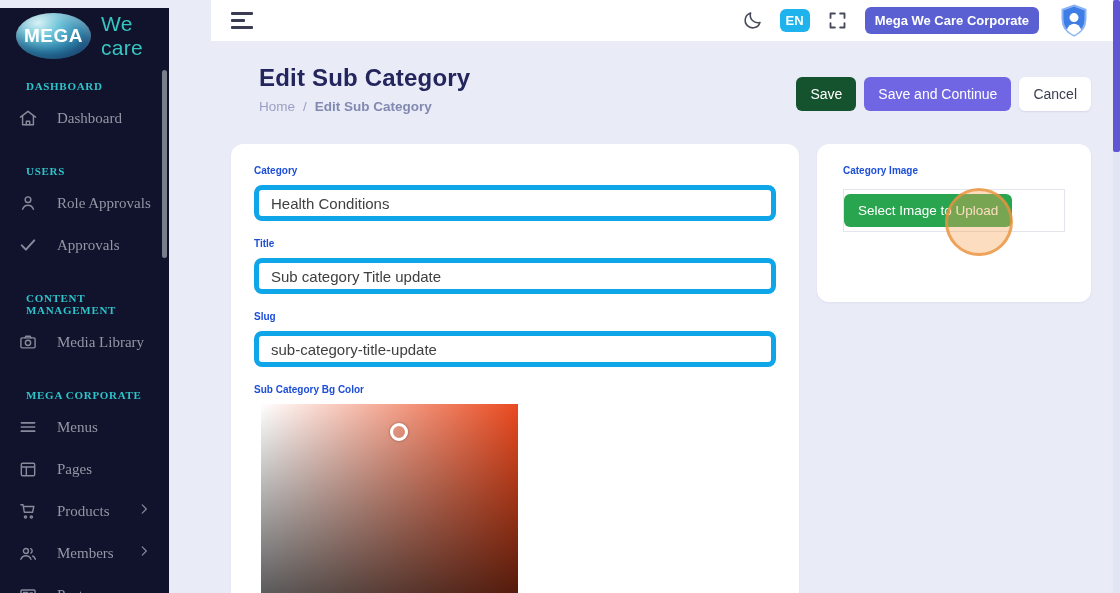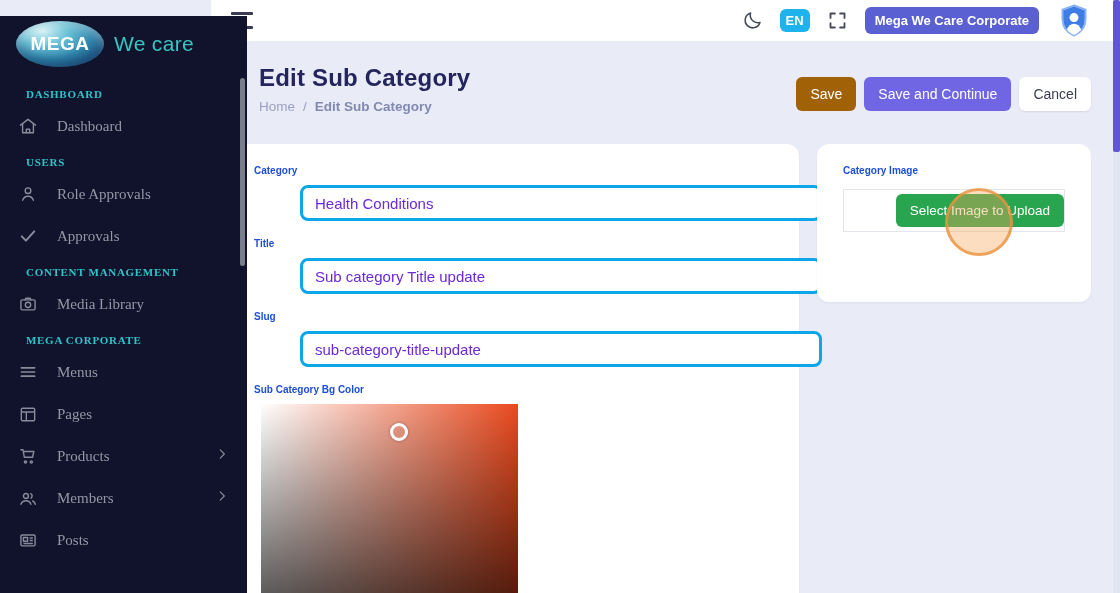--- a/index.html
+++ b/index.html
@@ -1,32 +1,32 @@
 <!DOCTYPE html>
 <html><head>
 <meta charset="utf-8">
 <style>
   html,body{margin:0;padding:0;}
   body{
     width:1120px;height:593px;overflow:hidden;position:relative;
     font-family:"Liberation Sans", sans-serif;background:#e9ebf7;
   }
   
-  .sidebar{position:absolute;left:0;top:16px;bottom:0;width:247px;background:#10132b;z-index:5;}
+  .sidebar{position:absolute;left:0;top:8px;bottom:0;width:169px;background:#10132b;z-index:5;}
   .logo-row{height:56px;display:flex;align-items:center;padding-left:16px;gap:10px;}
   .logo-oval{
     width:88px;height:46px;border-radius:50%;
     background:radial-gradient(ellipse at 30% 22%, #d6f1f5 0%, #6cc3d8 28%, #2f86ad 58%, #173c72 100%);
     display:flex;align-items:center;justify-content:center;
     color:#fff;font-weight:800;font-size:19px;letter-spacing:.5px;
     box-shadow:inset 0 -6px 12px rgba(0,20,60,.35), inset 0 5px 8px rgba(255,255,255,.35);
   }
   .logo-tagline{color:#36c6c2;font-size:21px;font-weight:500;letter-spacing:.3px;}
   .nav{padding-top:14px;font-family:Liberation Serif, serif;}
-  .nav-section{margin-top:9px;}
+  .nav-section{margin-top:26px;}
   .nav-section:first-child{margin-top:2px;}
   .nav-label{color:#2fc3ca;font-size:11px;font-weight:700;letter-spacing:.7px;margin:0 0 5px 26px;}
   .nav-item{display:flex;align-items:center;height:42px;padding:0 18px;gap:19px;color:#9397a6;font-size:15px;cursor:pointer;}
   .nav-item svg{width:20px;height:20px;flex:0 0 20px;color:#878b9c;}
   .nav-item .chevron{margin-left:auto;}
   .nav-item .chevron svg{width:14px;height:14px;flex:0 0 14px;}
   .sidebar-scrollthumb{position:absolute;top:62px;right:2px;width:5px;height:188px;background:#7a7e8b;border-radius:3px;}
   
   .topbar{position:absolute;left:211px;top:0;right:0;height:41px;background:#ffffff;display:flex;align-items:center;padding:0 28px 0 20px;box-sizing:border-box;z-index:4;}
   .hamburger{width:22px;display:flex;flex-direction:column;gap:4px;cursor:pointer;}
@@ -39,44 +39,44 @@
   .workspace-btn{background:#5a60d2;color:#fff;font-weight:700;font-size:13px;padding:6px 10px;border-radius:6px;border:none;cursor:pointer;font-family:inherit;}
   .avatar{width:36px;height:36px;cursor:pointer;}
   
   .content{position:absolute;left:211px;top:56px;right:0;bottom:0;padding:0 29px 0 20px;box-sizing:border-box;}
   .page-head{display:flex;justify-content:space-between;align-items:center;margin-top:8px;margin-left:28px;}
   .page-title{font-size:24px;font-weight:700;color:#23255c;margin:0;letter-spacing:.2px;}
   .breadcrumb{margin-top:7px;font-size:13.5px;color:#9aa0c2;display:flex;gap:8px;align-items:center;}
   .crumb-current{color:#8289b1;font-weight:600;}
   .actions{display:flex;gap:8px;margin-top:10px;}
   .btn{height:34px;padding:0 14px;border-radius:6px;font-size:14px;border:none;cursor:pointer;font-family:inherit;}
-  .btn-save{background:#a16207;color:#fff;}
+  .btn-save{background:#14532d;color:#fff;}
   .btn-continue{background:#7065e2;color:#fff;}
   .btn-cancel{background:#fff;color:#3c3e52;box-shadow:0 1px 2px rgba(40,40,90,.10);}
   
   .card{background:#fff;border-radius:12px;box-shadow:0 1px 3px rgba(40,40,90,.05);}
   .card-left{position:absolute;left:20px;top:88px;width:568px;height:620px;padding:21px 23px;box-sizing:border-box;}
   .card-right{position:absolute;left:606px;top:88px;width:274px;height:158px;padding:21px 26px;box-sizing:border-box;}
   .field-label{font-size:10px;font-weight:600;color:#1d4ed8;margin:0 0 9px;}
   .text-input{
-    display:block;width:100%;box-sizing:border-box;height:36px;border:3px solid #0ea5e9;border-radius:8px;
-    padding:0 12px;font-size:15px;color:#6d28d9;margin-bottom:17px;background:#fff;font-family:inherit;outline:none;margin-left:46px;
+    display:block;width:100%;box-sizing:border-box;height:36px;border:5px solid #0ea5e9;border-radius:8px;
+    padding:0 12px;font-size:15px;color:#404040;margin-bottom:17px;background:#fff;font-family:inherit;outline:none;
   }
   .color-picker{
     position:relative;margin-top:9px;margin-left:7px;width:257px;height:260px;cursor:crosshair;
     background:
       linear-gradient(to bottom, rgba(0,0,0,0) 0%, rgba(0,0,0,.88) 100%),
       linear-gradient(to right, #ffffff 0%, rgba(255,255,255,0) 100%),
       #ea4a1f;
   }
   .picker-handle{
     position:absolute;left:129px;top:19px;width:12px;height:12px;border:3px solid #fff;border-radius:50%;
     box-shadow:0 0 3px rgba(0,0,0,.35);cursor:pointer;
   }
-  .upload-box{margin-top:13px;height:41px;border:1px solid #e3e4ec;display:flex;align-items:center;justify-content:flex-end;}
+  .upload-box{margin-top:13px;height:41px;border:1px solid #e3e4ec;display:flex;align-items:center;justify-content:flex-start;}
   .upload-btn{background:#2aa54f;color:#fff;font-size:13.5px;padding:9px 14px;border-radius:6px;border:none;cursor:pointer;font-family:inherit;}
   .click-indicator{
     position:absolute;left:128px;top:44px;width:68px;height:68px;border-radius:50%;box-sizing:border-box;
     background:rgba(246,166,86,.38);border:3px solid rgba(235,146,62,.78);pointer-events:none;
   }
   
   .page-scroll-track{position:absolute;right:0;top:0;width:7px;height:593px;background:#e2e5f2;z-index:40;}
   .page-scroll-thumb{position:absolute;right:0;top:0;width:7px;height:152px;background:#6156d2;border-radius:2px;z-index:41;cursor:pointer;}
 </style>
 </head>

